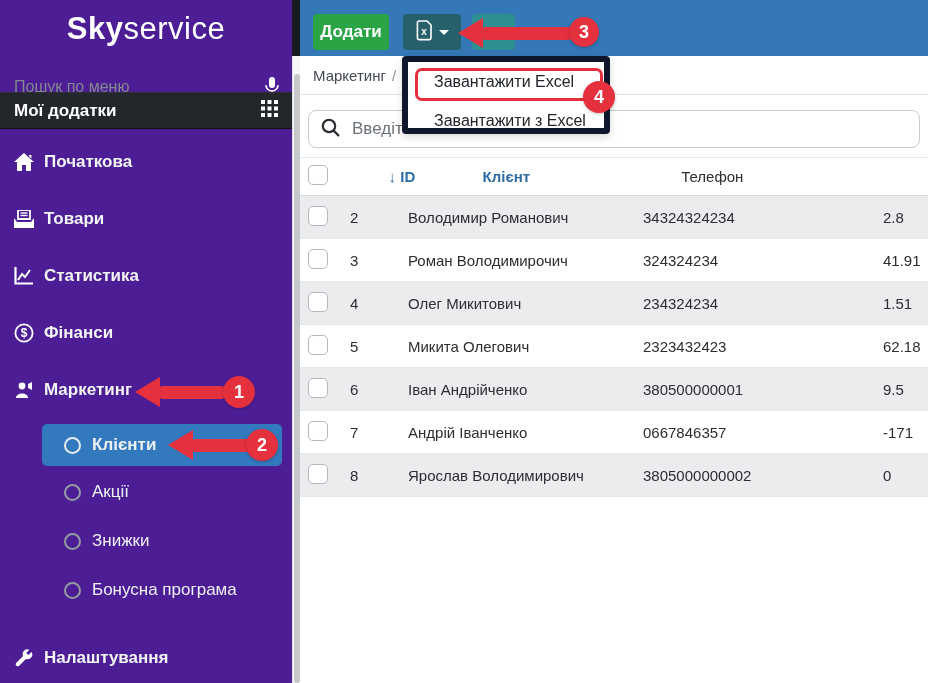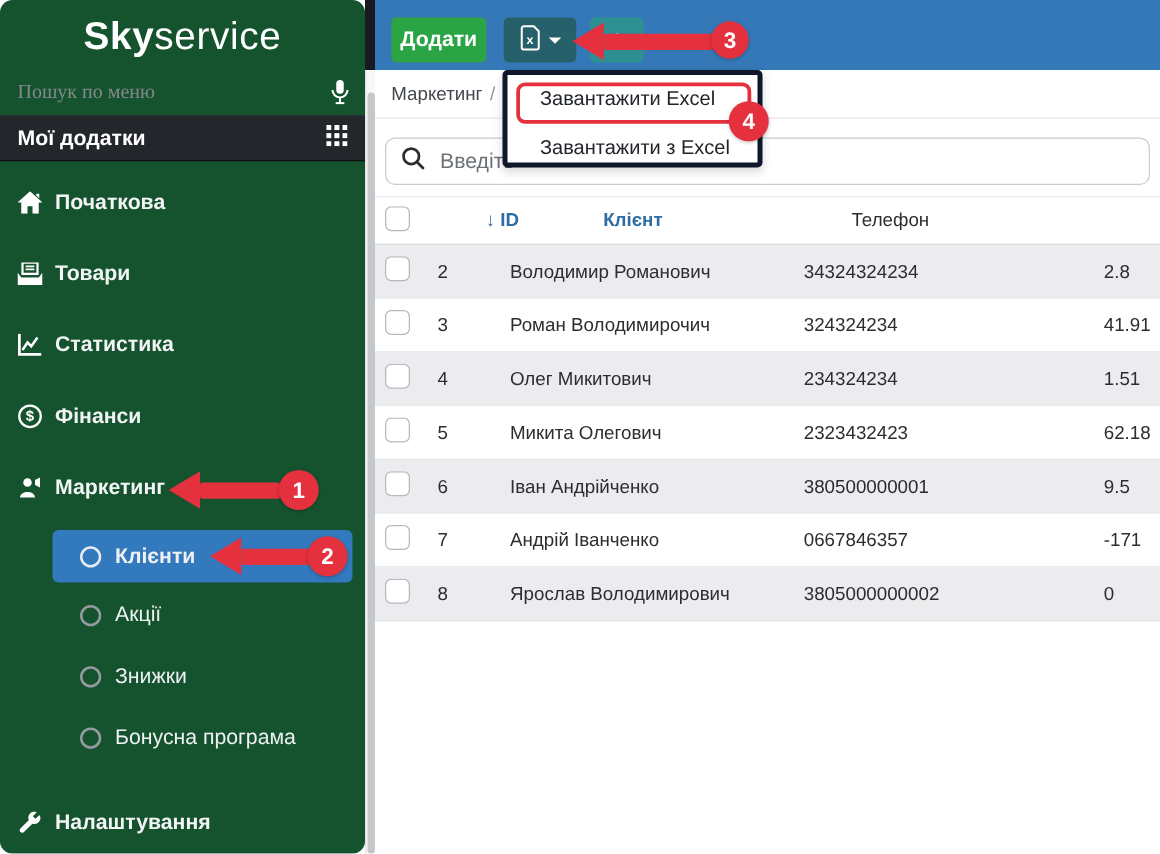--- a/index.html
+++ b/index.html
@@ -1,24 +1,24 @@
 <!DOCTYPE html>
 <html><head>
 <meta charset="utf-8">
 <style>
   html,body{margin:0;padding:0;background:#fff;}
   .screen{position:relative;width:928px;height:683px;overflow:hidden;
           font-family:"Liberation Sans",sans-serif;background:#fff;}
 
   
-  .sidebar{position:absolute;left:0;top:0;width:292px;height:683px;background:#14532d;border-radius:10px;}
+  .sidebar{position:absolute;left:0;top:0;width:292px;height:683px;background:#4c1d95;}
   .logo{position:absolute;left:0;top:6px;width:292px;height:46px;display:flex;align-items:center;justify-content:center;color:#fff;font-size:31px;letter-spacing:.5px;}
   .logo .b{font-weight:700;}
   .logo .l{font-weight:300;}
-  .side-search{position:absolute;left:0;top:56px;width:292px;height:36px;display:flex;align-items:center;padding:0 12px;box-sizing:border-box;font-family:Liberation Serif, serif;}
+  .side-search{position:absolute;left:0;top:69px;width:292px;height:36px;display:flex;align-items:center;padding:0 12px;box-sizing:border-box;}
   .side-search input{flex:1;background:transparent;border:none;outline:none;color:#c8ccd0;font-size:16px;font-family:inherit;}
   .side-search input::placeholder{color:#84898e;}
   .mic{width:16px;height:20px;flex:0 0 auto;}
   .my-apps{position:absolute;left:0;top:92px;width:292px;height:37px;background:#23272c;border-top:1px solid #2b3036;border-bottom:1px solid #0f1113;display:flex;align-items:center;padding:0 14px;box-sizing:border-box;color:#fff;font-size:17px;font-weight:700;cursor:pointer;gap:28px;}
   .my-apps .spacer{flex:1;}
   .side-item{position:absolute;left:0;width:292px;height:44px;display:flex;align-items:center;padding-left:12px;box-sizing:border-box;color:#f2f4f5;font-size:17px;font-weight:600;cursor:pointer;}
   .side-item .ic{width:24px;height:22px;margin-right:8px;display:flex;align-items:center;justify-content:center;}
   .sub-item{position:absolute;left:42px;width:240px;height:44px;display:flex;align-items:center;padding-left:22px;box-sizing:border-box;color:#eef1f3;font-size:17px;font-weight:500;cursor:pointer;}
   .sub-item .ring{width:13px;height:13px;border:2px solid #959ba1;border-radius:50%;margin-right:11px;flex:0 0 auto;}
   .sub-item.selected{background:#3379bd;border-radius:5px;height:42px;font-weight:600;}
@@ -53,21 +53,21 @@
   .cb-cell{width:42px;}
   .c-id{width:58px;}
   .c-client{width:235px;}
   .c-phone{width:240px;}
   .c-balance{flex:1;}
   .hd-blue{color:#2d6da3;font-weight:600;margin-left:44px;}
   .hd-dark{color:#2b2e31;font-weight:500;}
   .cb{display:inline-block;width:20px;height:20px;background:#fff;border:1.5px solid #b3b9bf;border-radius:5px;box-sizing:border-box;cursor:pointer;}
 
   
-  .dropdown{position:absolute;left:402px;top:56px;width:208px;height:78px;background:#fff;border:4px solid #0f172a;border-radius:4px;box-shadow:0 3px 8px rgba(0,0,0,.15);box-sizing:border-box;z-index:40;}
+  .dropdown{position:absolute;left:402px;top:56px;width:208px;height:78px;background:#fff;border:6px solid #0f172a;border-radius:4px;box-shadow:0 3px 8px rgba(0,0,0,.15);box-sizing:border-box;z-index:40;}
   .dd-item{position:absolute;left:0;width:100%;height:39px;display:flex;align-items:center;padding-left:26px;box-sizing:border-box;font-size:16px;color:#212529;cursor:pointer;}
   .dd-item.first{top:0;}
   .dd-item.second{top:39px;}
   .dd-highlight{position:absolute;left:7px;top:6px;width:188px;height:33px;border:3.5px solid #e4303c;border-radius:7px;box-sizing:border-box;pointer-events:none;z-index:45;}
 
   
   .anno{position:absolute;z-index:60;display:flex;align-items:center;pointer-events:none;}
   .arr-head{width:0;height:0;border-top:15px solid transparent;border-bottom:15px solid transparent;border-right:25px solid #e5303e;}
   .arr-shaft{height:13px;background:#e5303e;border-radius:2px;}
   .badge{position:absolute;z-index:65;width:32px;height:32px;border-radius:50%;background:#e5303e;color:#fff;font-size:18px;font-weight:700;display:flex;align-items:center;justify-content:center;box-shadow:0 1px 3px rgba(0,0,0,.25);pointer-events:none;}

